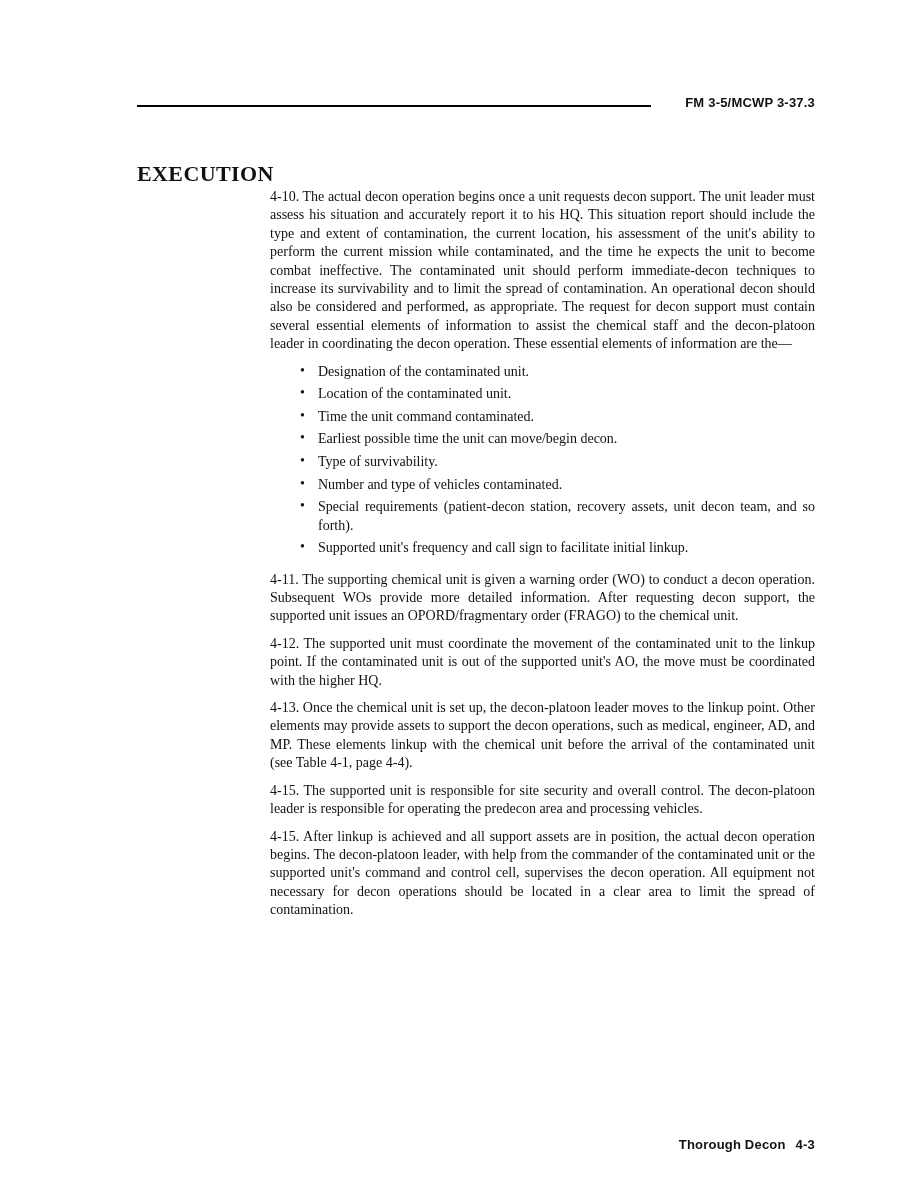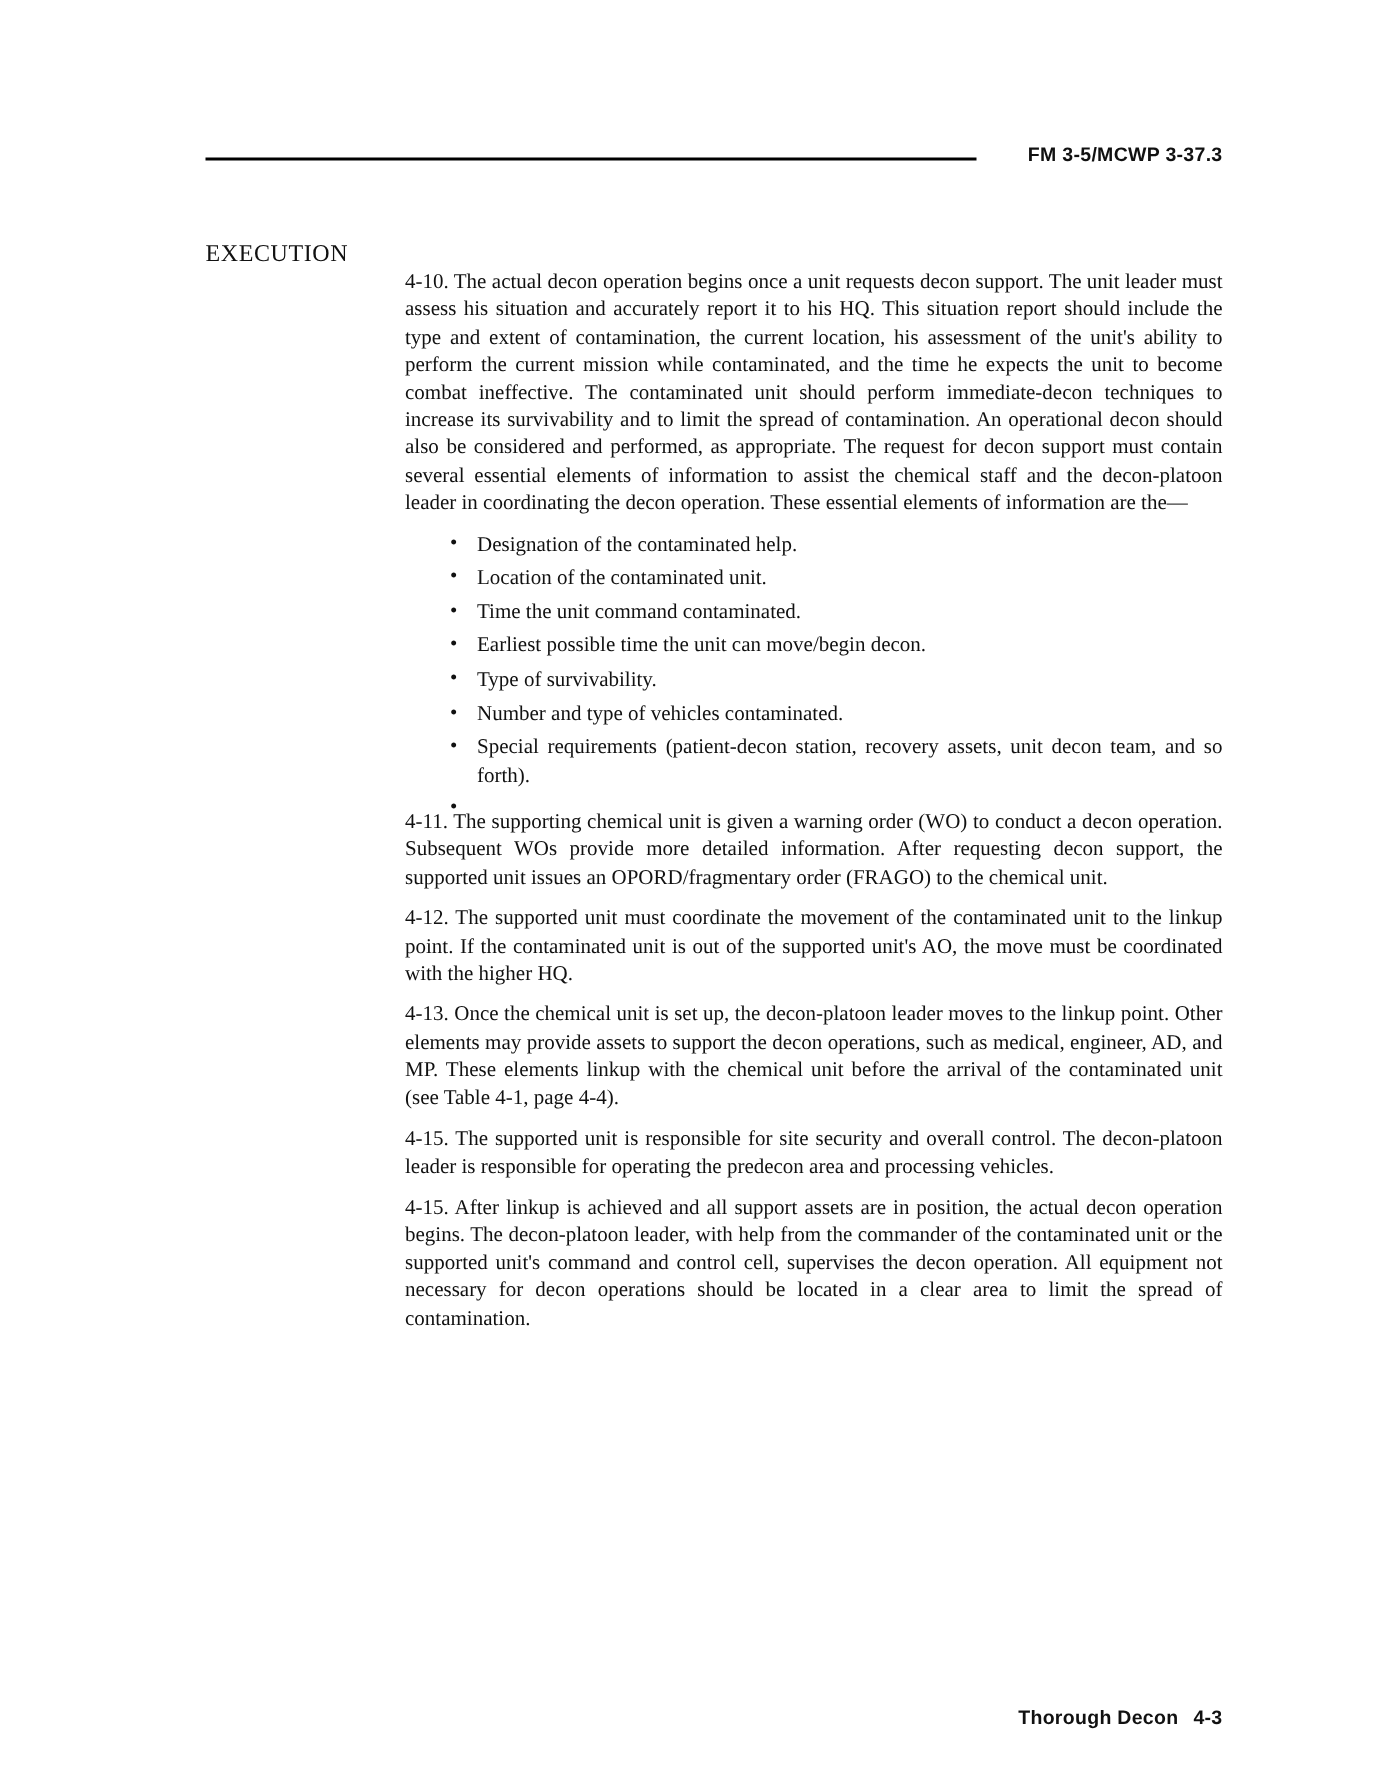--- a/index.html
+++ b/index.html
@@ -37,22 +37,22 @@
   .header-ref {
     font-family: "Liberation Sans", sans-serif;
     font-weight: bold;
     font-size: 13px;
     white-space: nowrap;
     letter-spacing: 0.2px;
   }
   
   .section-title {
     margin-top: 51px;
-    font-size: 16px;
-    font-weight: normal;
+    font-size: 22px;
+    font-weight: bold;
     letter-spacing: 0.4px;
   }
   
   .body-col {
     margin-left: 133px;
     width: 545px;
     font-size: 14px;
     line-height: 18.4px;
     text-align: justify;
   }
@@ -106,21 +106,21 @@
 
   <div class="section-title">EXECUTION</div>
 
   <div class="body-col">
 
     <p class="para">4-10. The actual decon operation begins once a unit requests decon support. The unit leader must assess his situation and accurately report it to his HQ. This situation report should include the type and extent of contamination, the current location, his assessment of the unit's ability to perform the current mission while contaminated, and the time he expects the unit to become combat ineffective. The contaminated unit should perform immediate-decon techniques to increase its survivability and to limit the spread of contamination.  An operational decon should also be considered and performed, as appropriate. The request for decon support must contain several essential elements of information to assist the chemical staff and the decon-platoon leader in coordinating the decon operation. These essential elements of information are the—</p>
 
     <ul class="bullets">
       <li>
         <span class="bullet-dot">•</span>
-        <span>Designation of the contaminated help.</span>
+        <span>Designation of the contaminated unit.</span>
       </li>
       <li>
         <span class="bullet-dot">•</span>
         <span>Location of the contaminated unit.</span>
       </li>
       <li>
         <span class="bullet-dot">•</span>
         <span>Time the unit command contaminated.</span>
       </li>
       <li>
@@ -134,20 +134,21 @@
       <li>
         <span class="bullet-dot">•</span>
         <span>Number and type of vehicles contaminated.</span>
       </li>
       <li>
         <span class="bullet-dot">•</span>
         <span>Special requirements (patient-decon station, recovery assets, unit decon team, and so forth).</span>
       </li>
       <li>
         <span class="bullet-dot">•</span>
+        <span>Supported unit's frequency and call sign to facilitate initial linkup.</span>
       </li>
     </ul>
 
     <p class="para">4-11. The supporting chemical unit is given a warning order (WO) to conduct a decon operation. Subsequent WOs provide more detailed information. After requesting decon support, the supported unit issues an OPORD/fragmentary order (FRAGO) to the chemical unit.</p>
     <p class="para">4-12. The supported unit must coordinate the movement of the contaminated unit to the linkup point. If the contaminated unit is out of the supported unit's AO, the move must be coordinated with the higher HQ.</p>
     <p class="para">4-13. Once the chemical unit is set up, the decon-platoon leader moves to the linkup point. Other elements may provide assets to support the decon operations, such as medical, engineer, AD, and MP. These elements linkup with the chemical unit before the arrival of the contaminated unit (see Table 4-1, page 4-4).</p>
     <p class="para">4-15. The supported unit is responsible for site security and overall control. The decon-platoon leader is responsible for operating the predecon area and processing vehicles.</p>
     <p class="para">4-15. After linkup is achieved and all support assets are in position, the actual decon operation begins. The decon-platoon leader, with help from the commander of the contaminated unit or the supported unit's command and control cell, supervises the decon operation. All equipment not necessary for decon operations should be located in a clear area to limit the spread of contamination.</p>
 
   </div>

